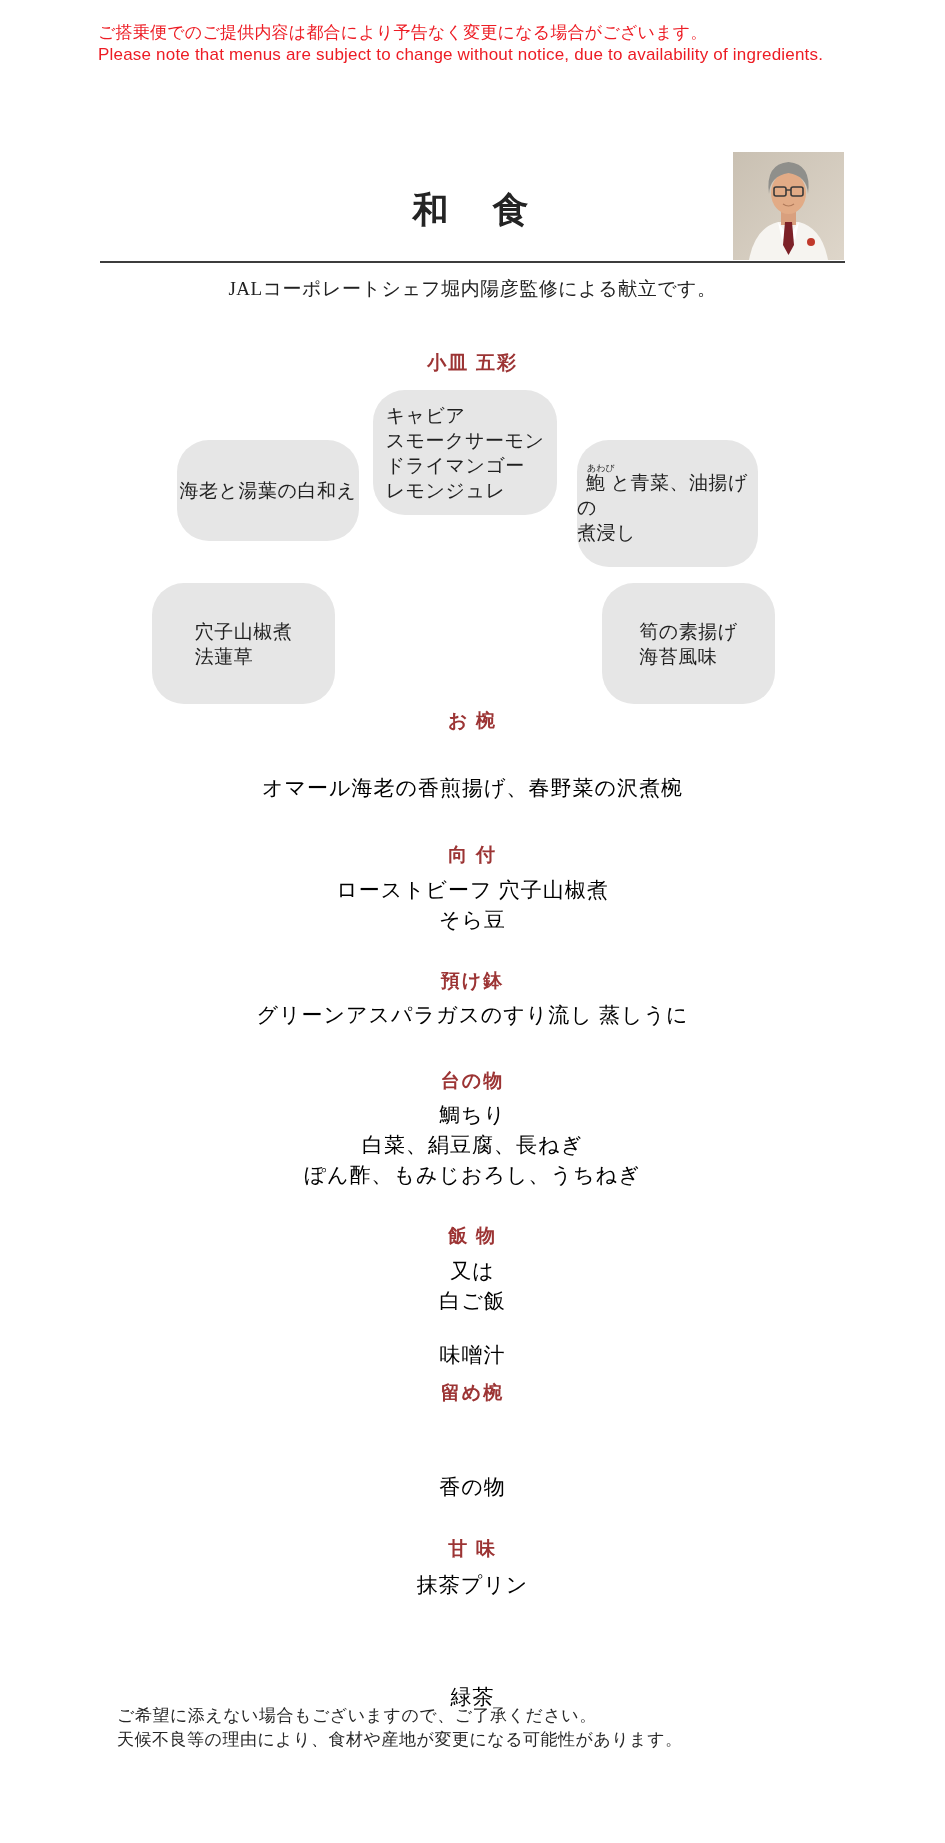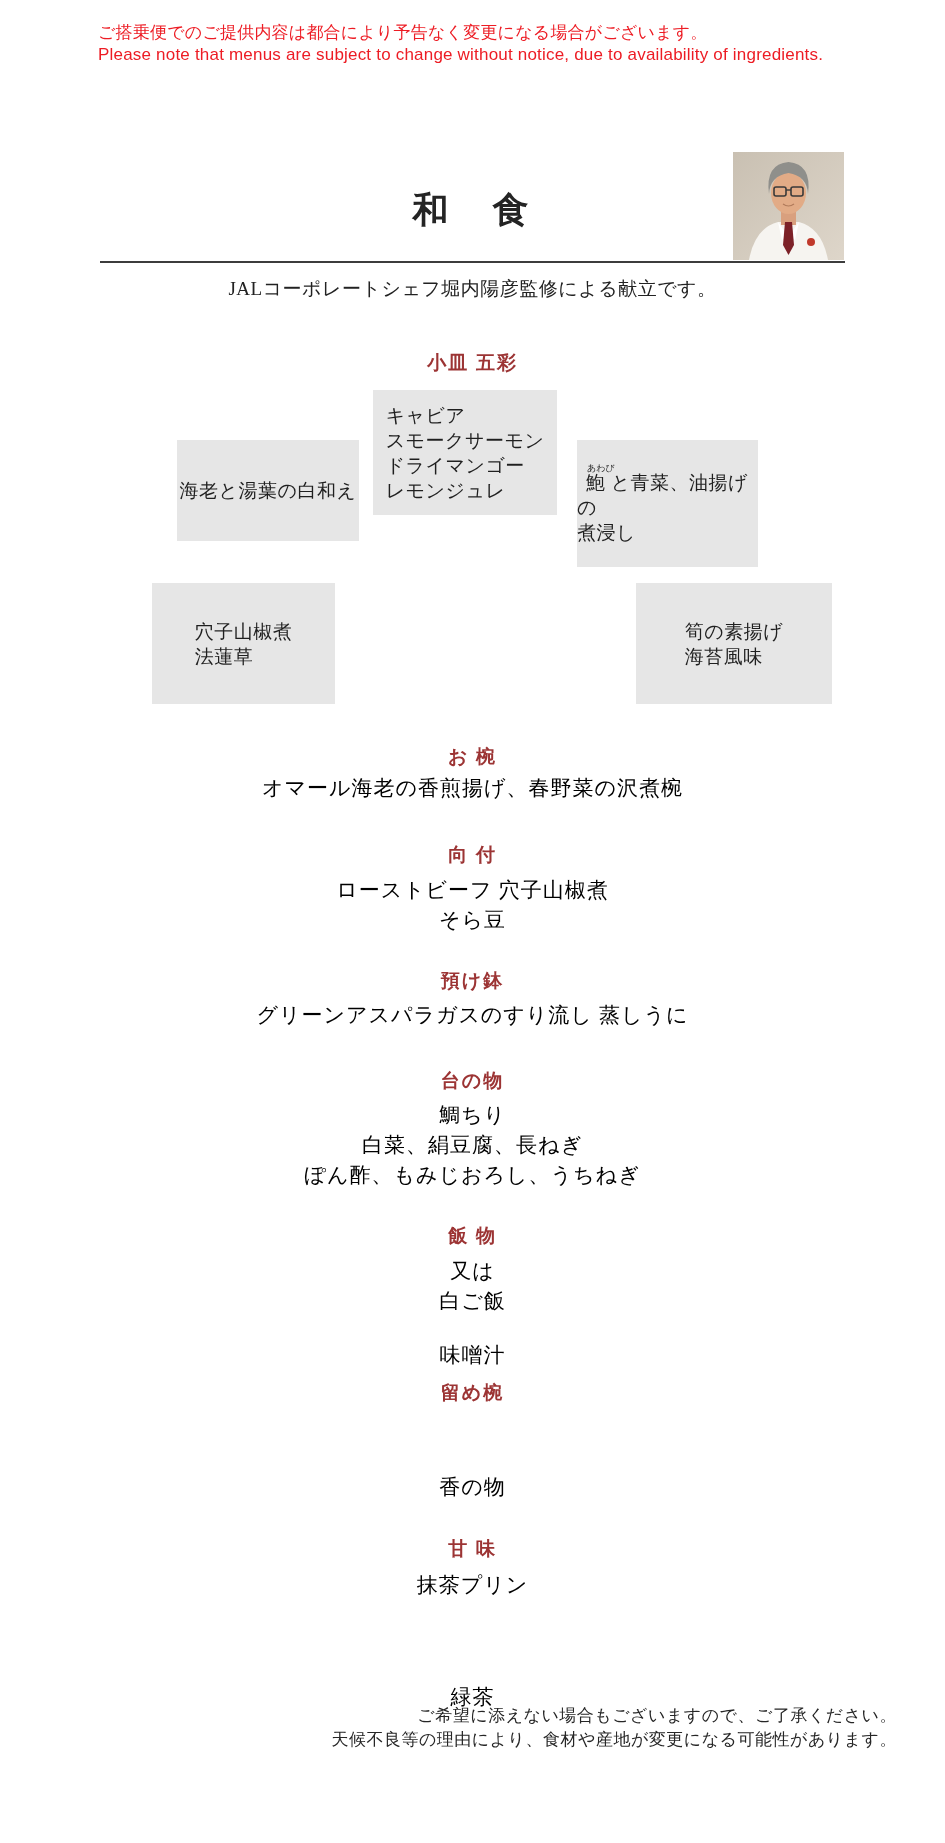--- a/index.html
+++ b/index.html
@@ -62,42 +62,43 @@
   }
   .kozara-heading{top:350px;}
 
   .box{
     position:absolute;
     background:var(--box-gray);
     display:flex;align-items:center;justify-content:center;
     font-size:19px;line-height:25px;
     color:#1f1f1f;
     letter-spacing:0.5px;
+    border-radius:32px;
   }
   .box .inner{text-align:left;}
   .box-center{left:373px;top:390px;width:184px;height:125px;}
   .box-left{left:177px;top:440px;width:182px;height:101px;}
   .box-right{left:577px;top:440px;width:181px;height:127px;}
   .box-bottom-left{left:152px;top:583px;width:183px;height:121px;}
-  .box-bottom-right{left:636px;top:583px;width:196px;height:121px;}
+  .box-bottom-right{left:602px;top:583px;width:173px;height:121px;}
   ruby rt{font-size:9px;letter-spacing:0;color:#1f1f1f;margin-left:10px;}
 
   .sec-item{
     font-size:21px;
     line-height:30px;
     letter-spacing:1px;
     color:#000000;
   }
 
   .footer-note{
     left:117px;top:1704px;width:780px;
     font-size:17px;line-height:24px;
     letter-spacing:0.5px;
     color:#262626;
-    text-align:right;
+    text-align:left;
   }
 </style>
 </head>
 <body>
 
 <div class="abs warning">
   <div>ご搭乗便でのご提供内容は都合により予告なく変更になる場合がございます。</div>
   <div>Please note that menus are subject to change without notice, due to availability of ingredients.</div>
 </div>
 
@@ -160,21 +161,21 @@
   </div>
 </div>
 
 <div class="box box-bottom-right">
   <div class="inner">
     <div>筍の素揚げ</div>
     <div>海苔風味</div>
   </div>
 </div>
 
-<div class="abs centered red-heading" style="top:744px">お 椀</div>
+<div class="abs centered red-heading" style="top:708px">お 椀</div>
 <div class="abs centered sec-item" style="top:773px">オマール海老の香煎揚げ、春野菜の沢煮椀</div>
 
 <div class="abs centered red-heading" style="top:842px">向 付</div>
 <div class="abs centered sec-item" style="top:875px">
   <div>ローストビーフ 穴子山椒煮</div>
   <div>そら豆</div>
 </div>
 
 <div class="abs centered red-heading" style="top:968px">預け鉢</div>
 <div class="abs centered sec-item" style="top:1000px">グリーンアスパラガスのすり流し 蒸しうに</div>

